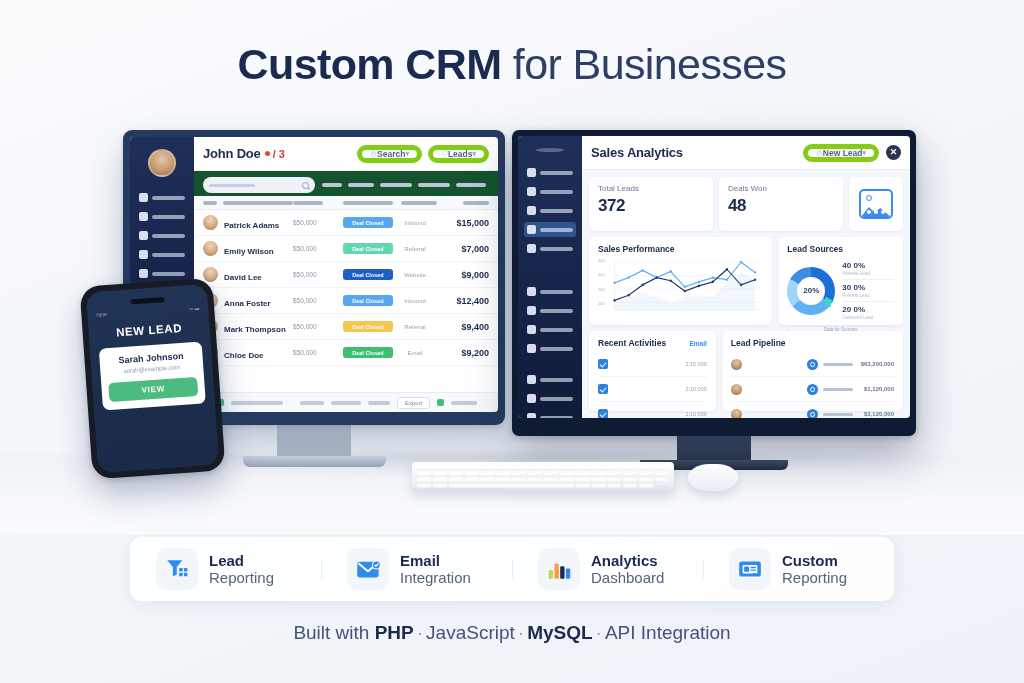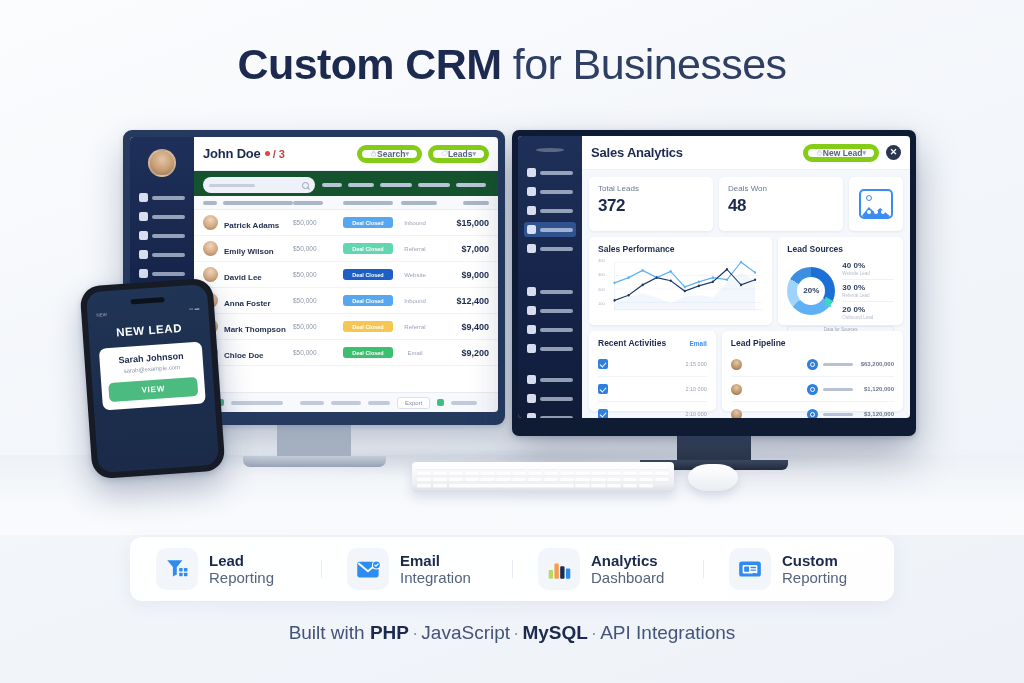--- a/index.html
+++ b/index.html
@@ -878,14 +878,14 @@
     </div>
     <div class="feat-tx">
       <div class="feat-t">Custom</div>
       <div class="feat-s">Reporting</div>
     </div>
   </div>
 
 </div>
 
 <div class="tech">
-  <span>Built with </span><b>PHP</b><span class="sep">·</span><span>JavaScript</span><span class="sep">·</span><b>MySQL</b><span class="sep">·</span><span>API Integrations</span>
+  <span>Built with </span><b>PHP</b><span class="sep">·</span><span>JavaScript</span><span class="sep">·</span><b>MySQL</b><span class="sep">·</span><span>API Integration</span>
 </div>
 
 </body></html>

